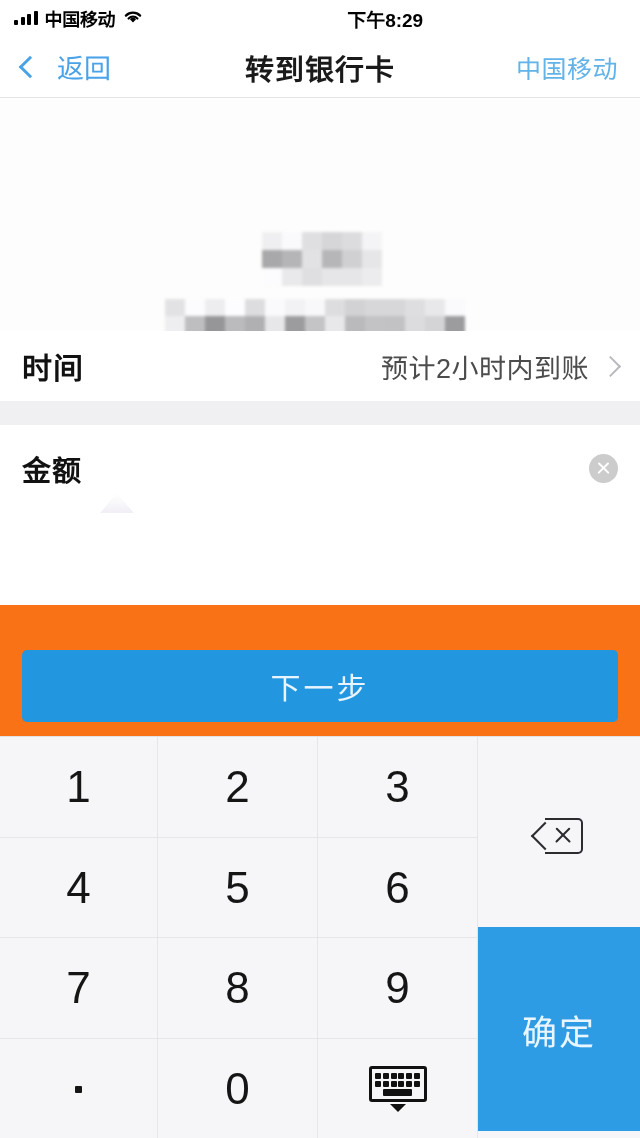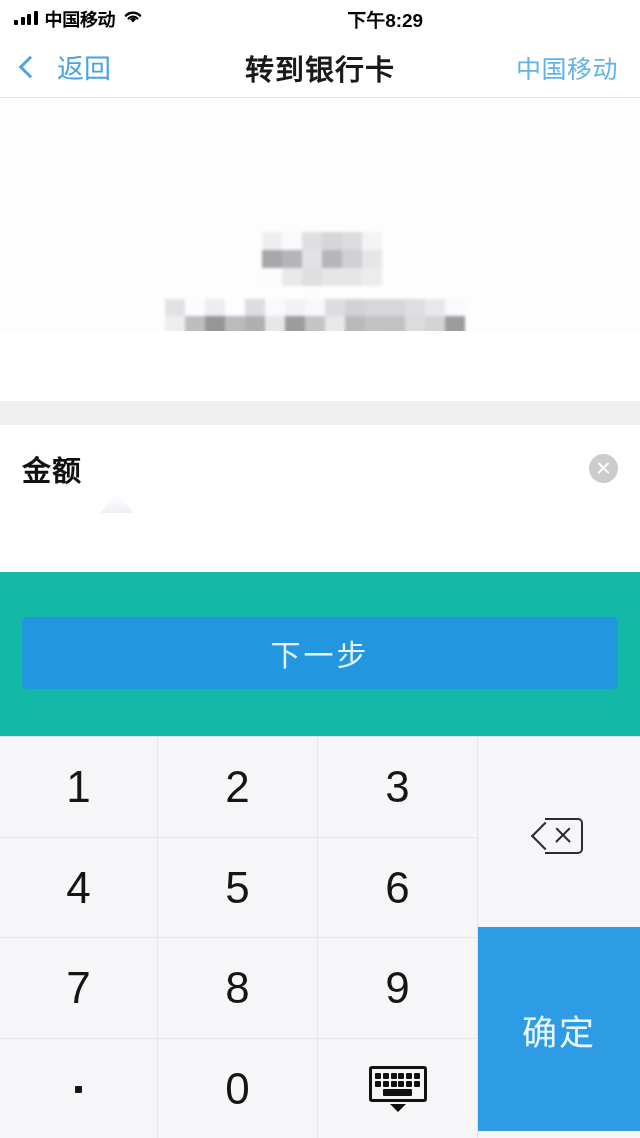--- a/index.html
+++ b/index.html
@@ -273,23 +273,23 @@
     position: absolute;
     left: 22px; top: 86px;
     font-size: 25px;
     color: #222;
     letter-spacing: 0.3px;
   }
 
   
   .cta-area {
     position: absolute;
-    left: 0; top: 572px;
+    left: 0; top: 605px;
     width: 640px; height: 164px;
-    background: #14b8a6;
+    background: #f97316;
   }
   .cta-button {
     position: absolute;
     left: 22px; top: 45px;
     width: 596px; height: 72px;
     background: #2396e0;
     border-radius: 5px;
     display: flex;
     align-items: center;
     justify-content: center;
@@ -506,20 +506,27 @@
         <div style="background: rgb(186, 186, 188);"></div>
         <div style="background: rgb(195, 195, 197);"></div>
         <div style="background: rgb(194, 194, 196);"></div>
         <div style="background: rgb(220, 220, 222);"></div>
         <div style="background: rgb(212, 212, 214);"></div>
         <div style="background: rgb(156, 156, 158);"></div>
       </div>
 
   </div>
 
+  <div class="time-row">
+    <span class="time-label">时间</span>
+    <span class="time-right">
+      <span class="time-value">预计2小时内到账</span>
+      <span class="arrow-chev"></span>
+    </span>
+  </div>
   <div class="sep-band"></div>
 
   <div class="amount-block">
     <div class="amount-row">
       <span class="amount-label">金额</span>
       <span class="clear-btn"></span>
     </div>
     <div class="caret-hint"></div>
   </div>
 

